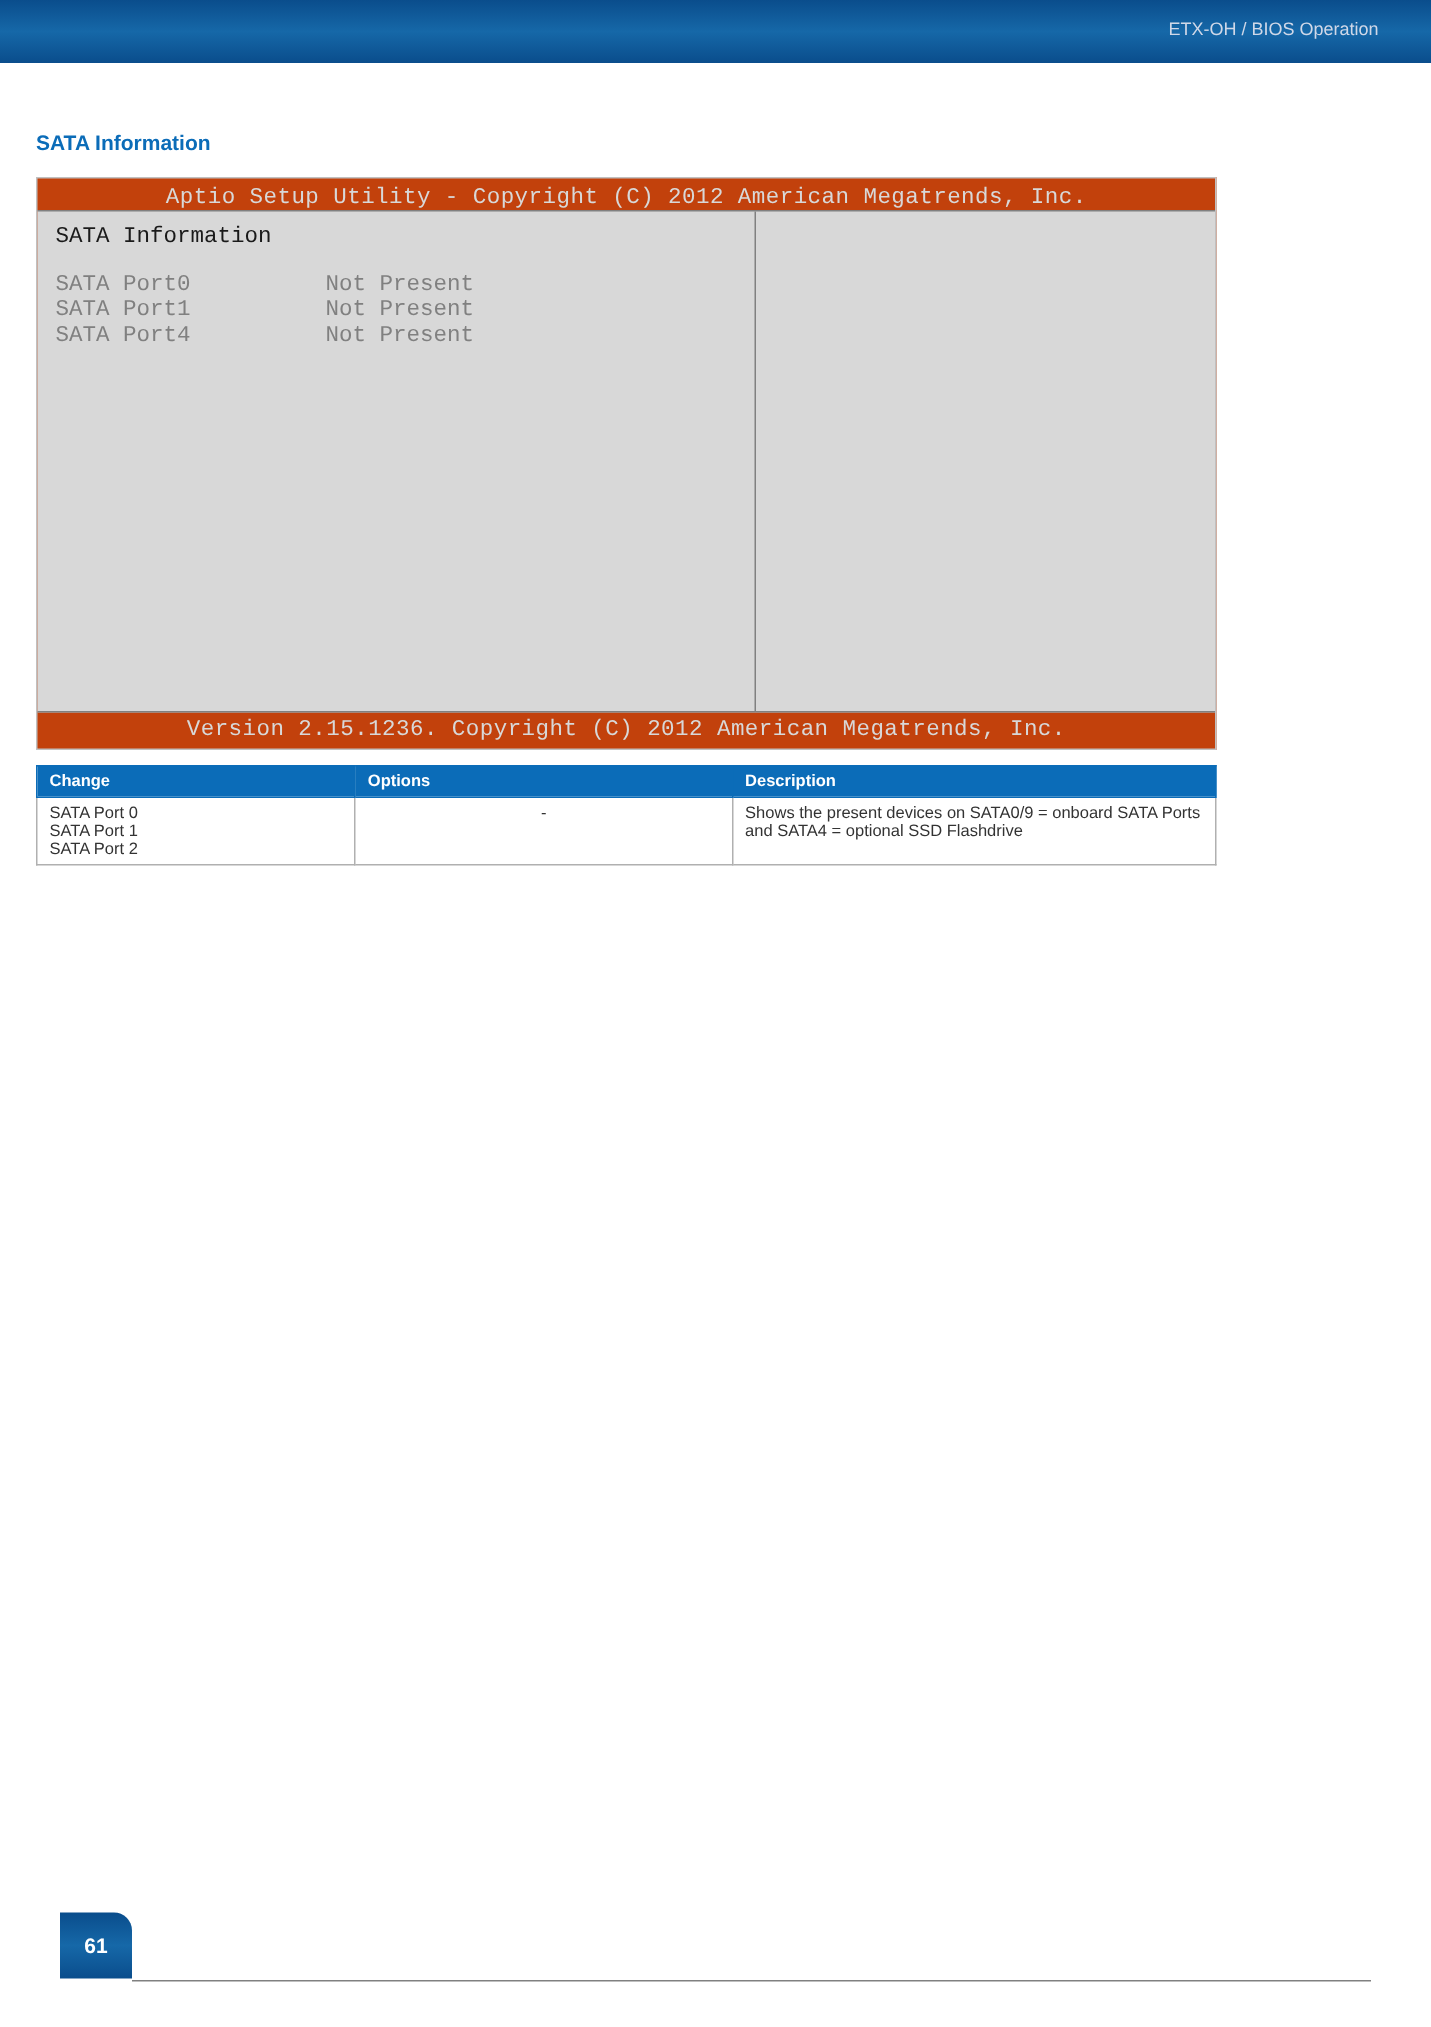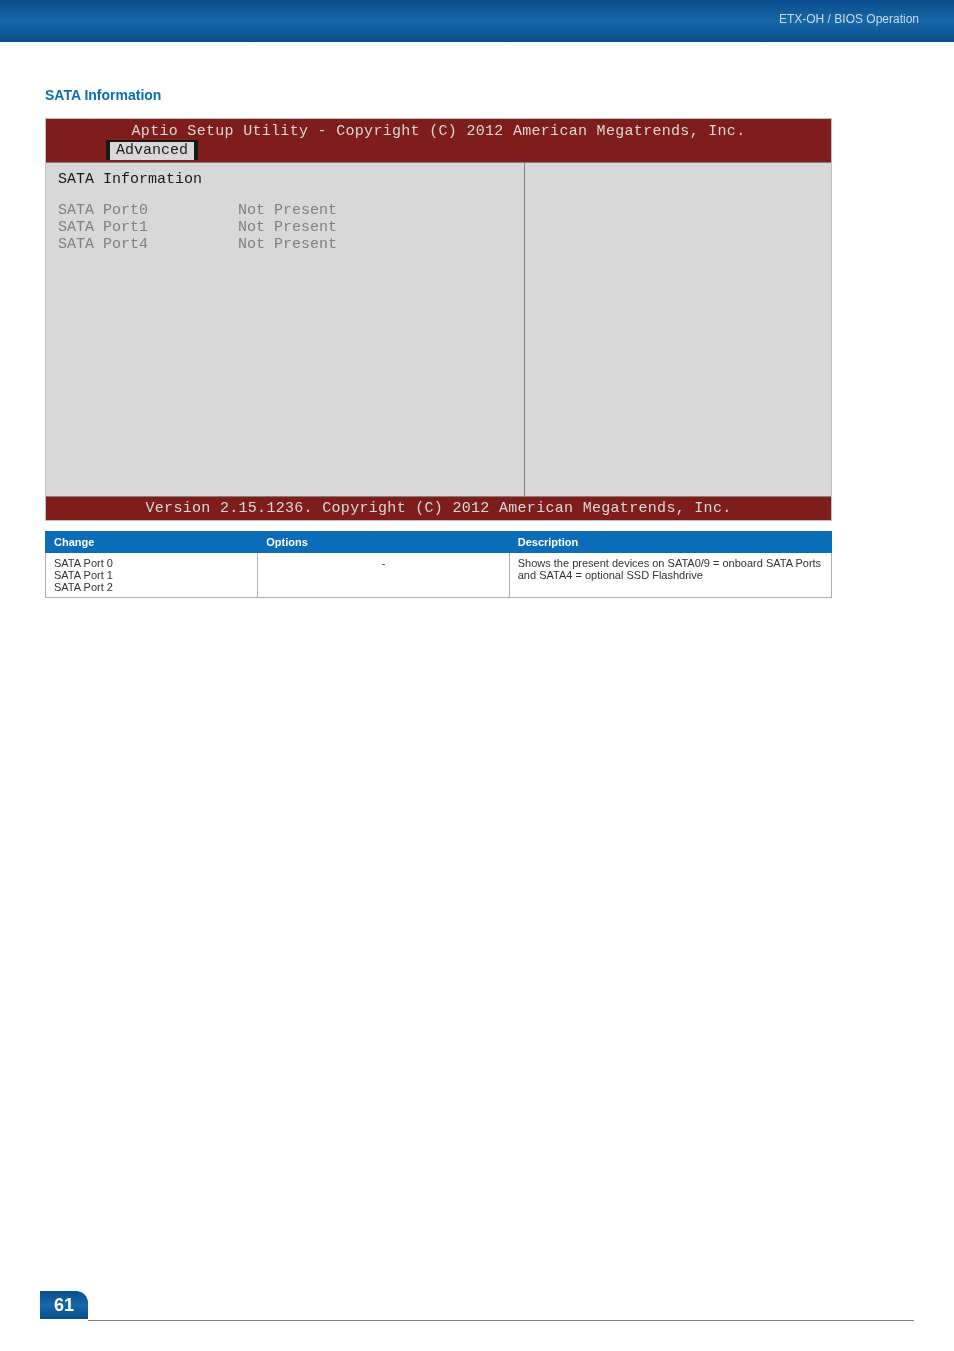--- a/index.html
+++ b/index.html
@@ -21,31 +21,31 @@
       position: relative;
     }
     .header-text {
       position: absolute;
       right: 35px;
       top: 12px;
       color: #d0d8e8;
       font-size: 12px;
     }
     .content {
-      padding: 45px 40px 0 45px;
+      padding: 45px 40px 0 24px;
     }
     .section-title {
       color: #0b6cb8;
       font-weight: bold;
       font-size: 14px;
       margin-bottom: 15px;
     }
     .bios-screen {
       width: 787px;
-      background: #7f1d1d;
+      background: #c2410c;
       border: 1px solid #c0c0c0;
       font-family: 'Courier New', monospace;
       font-size: 15px;
       line-height: 1.15;
     }
     .bios-top {
       padding: 4px 10px 0 10px;
       text-align: center;
       color: #D8D8D8;
       letter-spacing: 0.3px;
@@ -137,25 +137,25 @@
       text-align: center;
     }
     .desc-col {
       width: 41%;
     }
     .page-footer {
       position: absolute;
       bottom: 32px;
       left: 40px;
       width: 48px;
-      height: 28px;
+      height: 44px;
       background: linear-gradient(to bottom, #0a4d8c 0%, #1668a8 50%, #0a4d8c 100%);
       border-radius: 0 12px 0 0;
       color: #ffffff;
-      font-size: 18px;
+      font-size: 14px;
       font-weight: bold;
       display: flex;
       align-items: center;
       justify-content: center;
     }
     .page-footer-line {
       position: absolute;
       bottom: 30px;
       left: 88px;
       right: 40px;
@@ -171,23 +171,20 @@
 
 <div class="header-bar">
   <span class="header-text">ETX-OH / BIOS Operation</span>
 </div>
 
 <div class="content">
   <div class="section-title">SATA Information</div>
 
   <div class="bios-screen">
     <div class="bios-top">Aptio Setup Utility - Copyright (C) 2012 American Megatrends, Inc.</div>
-    <div class="bios-tab-row">
-      <span class="bios-tab">Advanced</span>
-    </div>
     <div class="bios-body">
       <div class="bios-left">
         <div class="bios-heading">SATA Information</div>
         <div class="bios-row">
           <span class="bios-label">SATA Port0</span>
           <span class="bios-value">Not Present</span>
         </div>
         <div class="bios-row">
           <span class="bios-label">SATA Port1</span>
           <span class="bios-value">Not Present</span>

